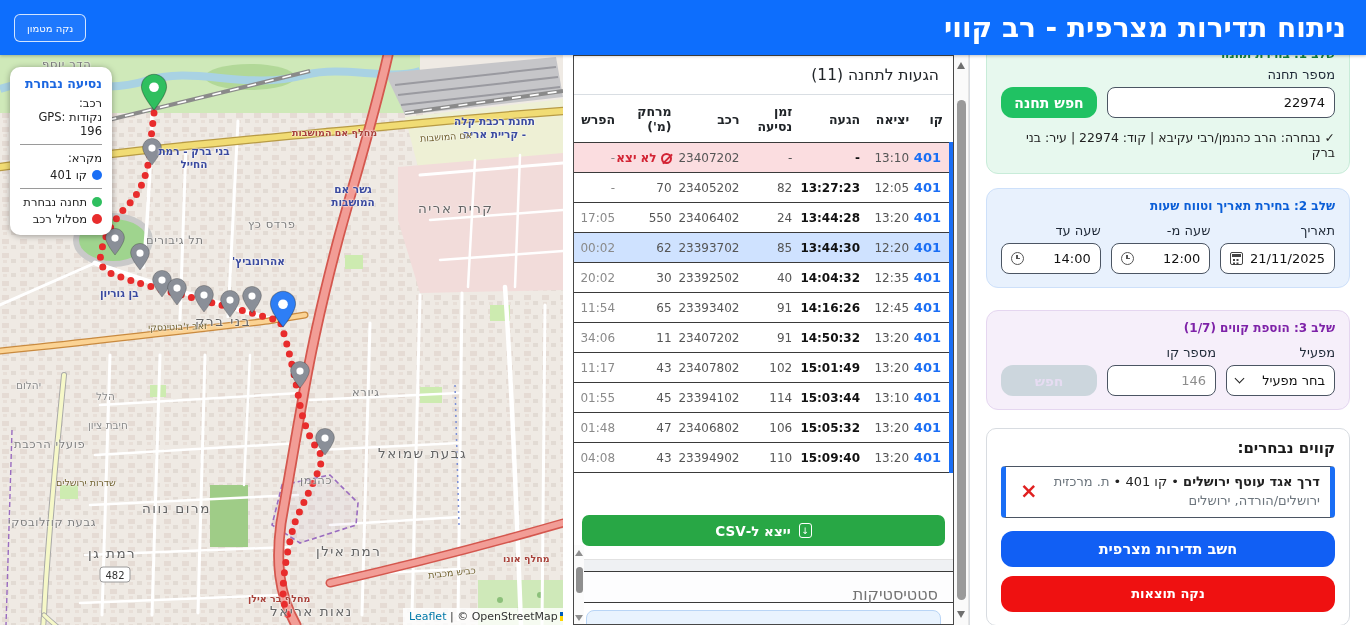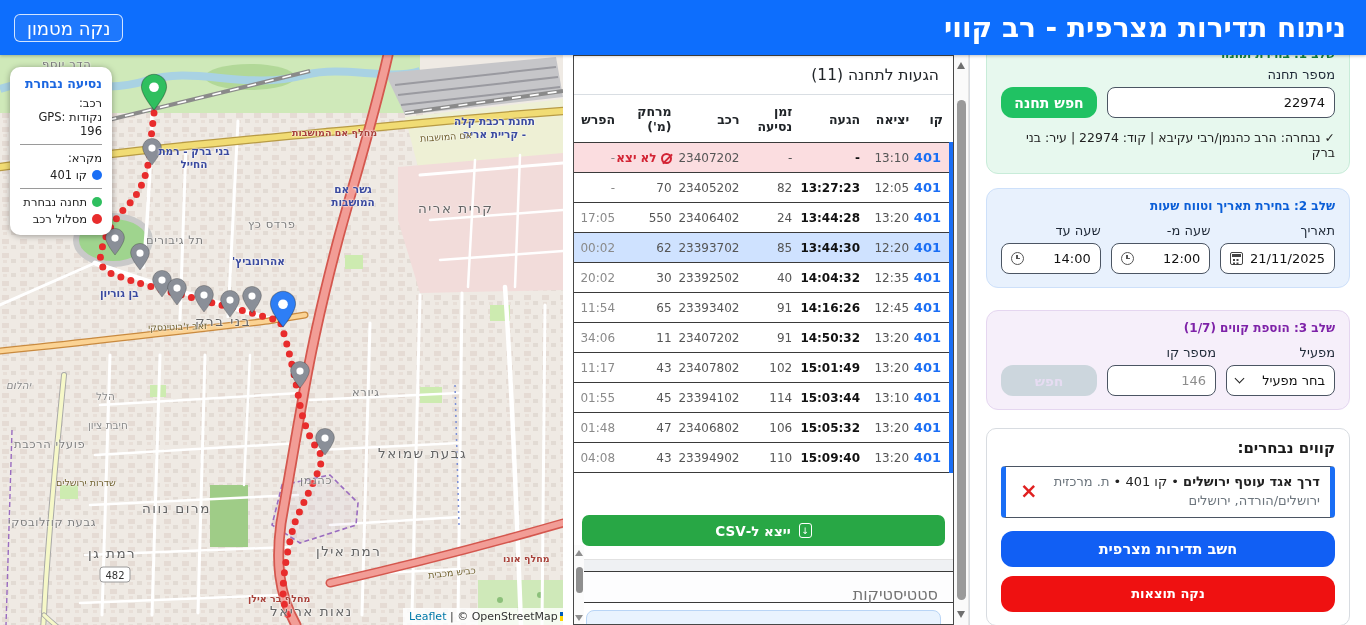--- a/index.html
+++ b/index.html
@@ -5,21 +5,21 @@
   :root{
     --header_blue:#0d6efd; --accent_blue:#1a6ef5; --success_green:#28a745;
     --btn_green:#20c263; --danger_red:#ef1111; --route_red:#e82c2c;
     --station_green:#2fbf5f; --calc_blue:#115ff4;
   }
   *{box-sizing:border-box;margin:0;padding:0}
   html,body{width:1366px;height:625px;overflow:hidden;font-family:"DejaVu Sans","Liberation Sans",sans-serif;background:#fff}
   
   .header{position:absolute;left:0;top:0;width:1366px;height:55px;background:var(--header_blue);z-index:50;display:flex;align-items:center;box-shadow:0 1px 3px rgba(0,0,0,.25)}
   .header .title{color:#ffffff;font-size:28px;font-weight:bold;padding-right:20px;flex:1}
-  .btn-clear-cache{position:absolute;left:14px;top:14px;height:28px;padding:0 12px;background:rgba(255,255,255,.07);border:1px solid rgba(255,255,255,.8);border-radius:6px;color:#fff;font-size:18px;cursor:pointer;font-family:inherit}
+  .btn-clear-cache{position:absolute;left:14px;top:14px;height:28px;padding:0 12px;background:rgba(255,255,255,.07);border:1px solid rgba(255,255,255,.8);border-radius:6px;color:#fff;font-size:10px;cursor:pointer;font-family:inherit}
   
   .map-wrap{position:absolute;left:0;top:55px;width:563px;height:570px;overflow:hidden;background:#efeae4}
   .map-labels{position:absolute;inset:0;z-index:5}
   .lbl{position:absolute;white-space:nowrap;pointer-events:none;text-shadow:0 0 2px #fff,0 0 2px #fff}
   .town{font-size:13.5px;color:#646464;letter-spacing:1.5px}
   .nbhd{font-size:11.5px;color:#7d7d7d;letter-spacing:.6px}
   .place{font-size:10.5px;color:#8a8a8a}
   .station{font-size:10.5px;color:#3a4a9f;font-weight:bold;text-align:center;line-height:1.25;white-space:normal}
   .road{font-size:9.5px;color:#6f5f2d}
   .interchange{font-size:9.5px;color:#a8423a;font-weight:600}
@@ -249,21 +249,21 @@
       <div class="lbl road" style="left: 428px; top: 512px; transform: rotate(-6deg);">כביש מכבית</div>
       <div class="lbl interchange" style="left: 248px; top: 538px;">מחלף בר אילן</div>
       <div class="lbl nbhd" style="left: 352px; top: 330px;">גיורא</div>
       <div class="lbl town" style="left: 88px; top: 490px;">רמת גן</div>
       <div class="lbl town" style="left: 142px; top: 445px;">מרום נווה</div>
       <div class="lbl road" style="left: 56px; top: 422px;">שדרות ירושלים</div>
       <div class="lbl nbhd" style="left: 14px; top: 382px;">פועלי הרכבת</div>
       <div class="lbl nbhd" style="left: 8px; top: 460px;">גבעת קוזלובסקי</div>
       <div class="lbl place" style="left: 88px; top: 364px;">חיבת ציון</div>
       <div class="lbl place" style="left: 96px; top: 335px;">הלל</div>
-      <div class="lbl place" style="left: 6px; top: 324px; font-style: italic;">יהלום</div>
+      <div class="lbl place" style="left: 16px; top: 324px;">יהלום</div>
       <div class="lbl road" style="left: 148px; top: 266px; transform: rotate(-2deg);">זאב ז'בוטינסקי</div>
     </div>
 
   
   <div class="legend">
     <div class="lg-title">נסיעה נבחרת</div>
     <div>רכב:</div>
     <div>נקודות GPS: 196</div>
     <hr>
     <div>מקרא:</div>

